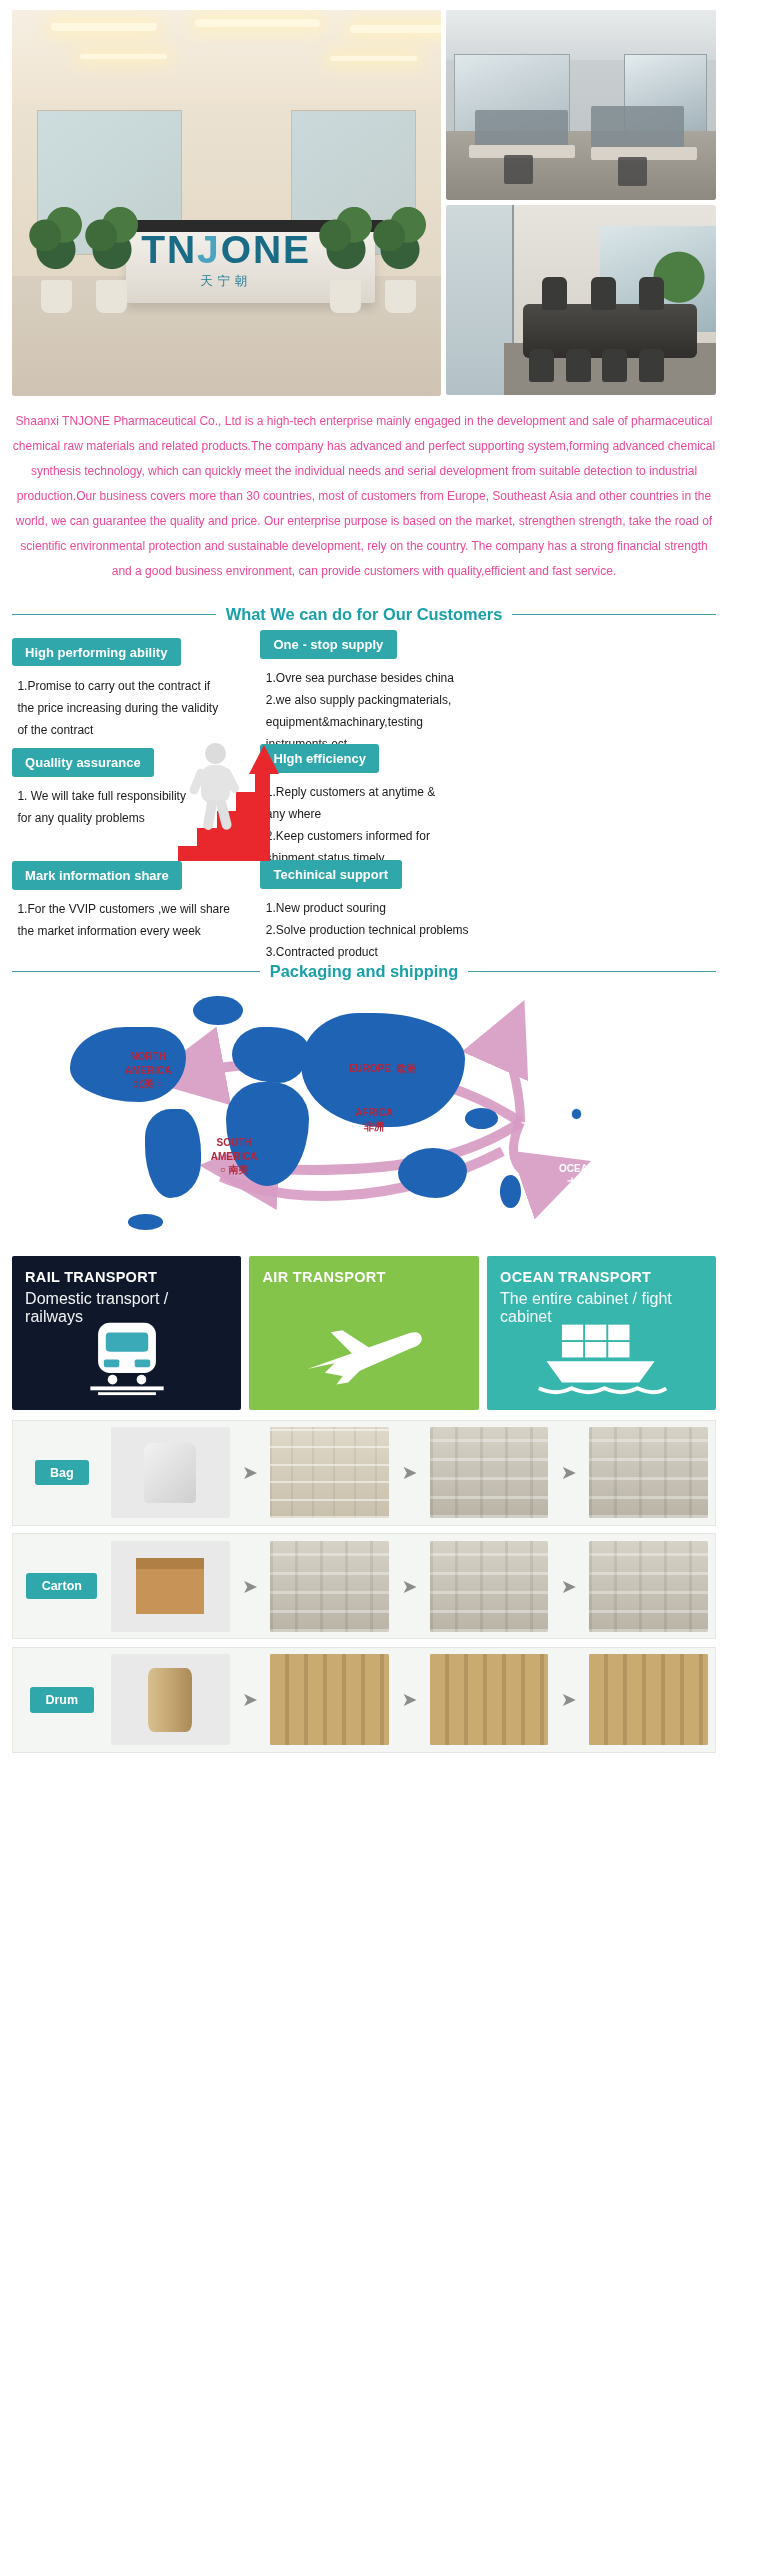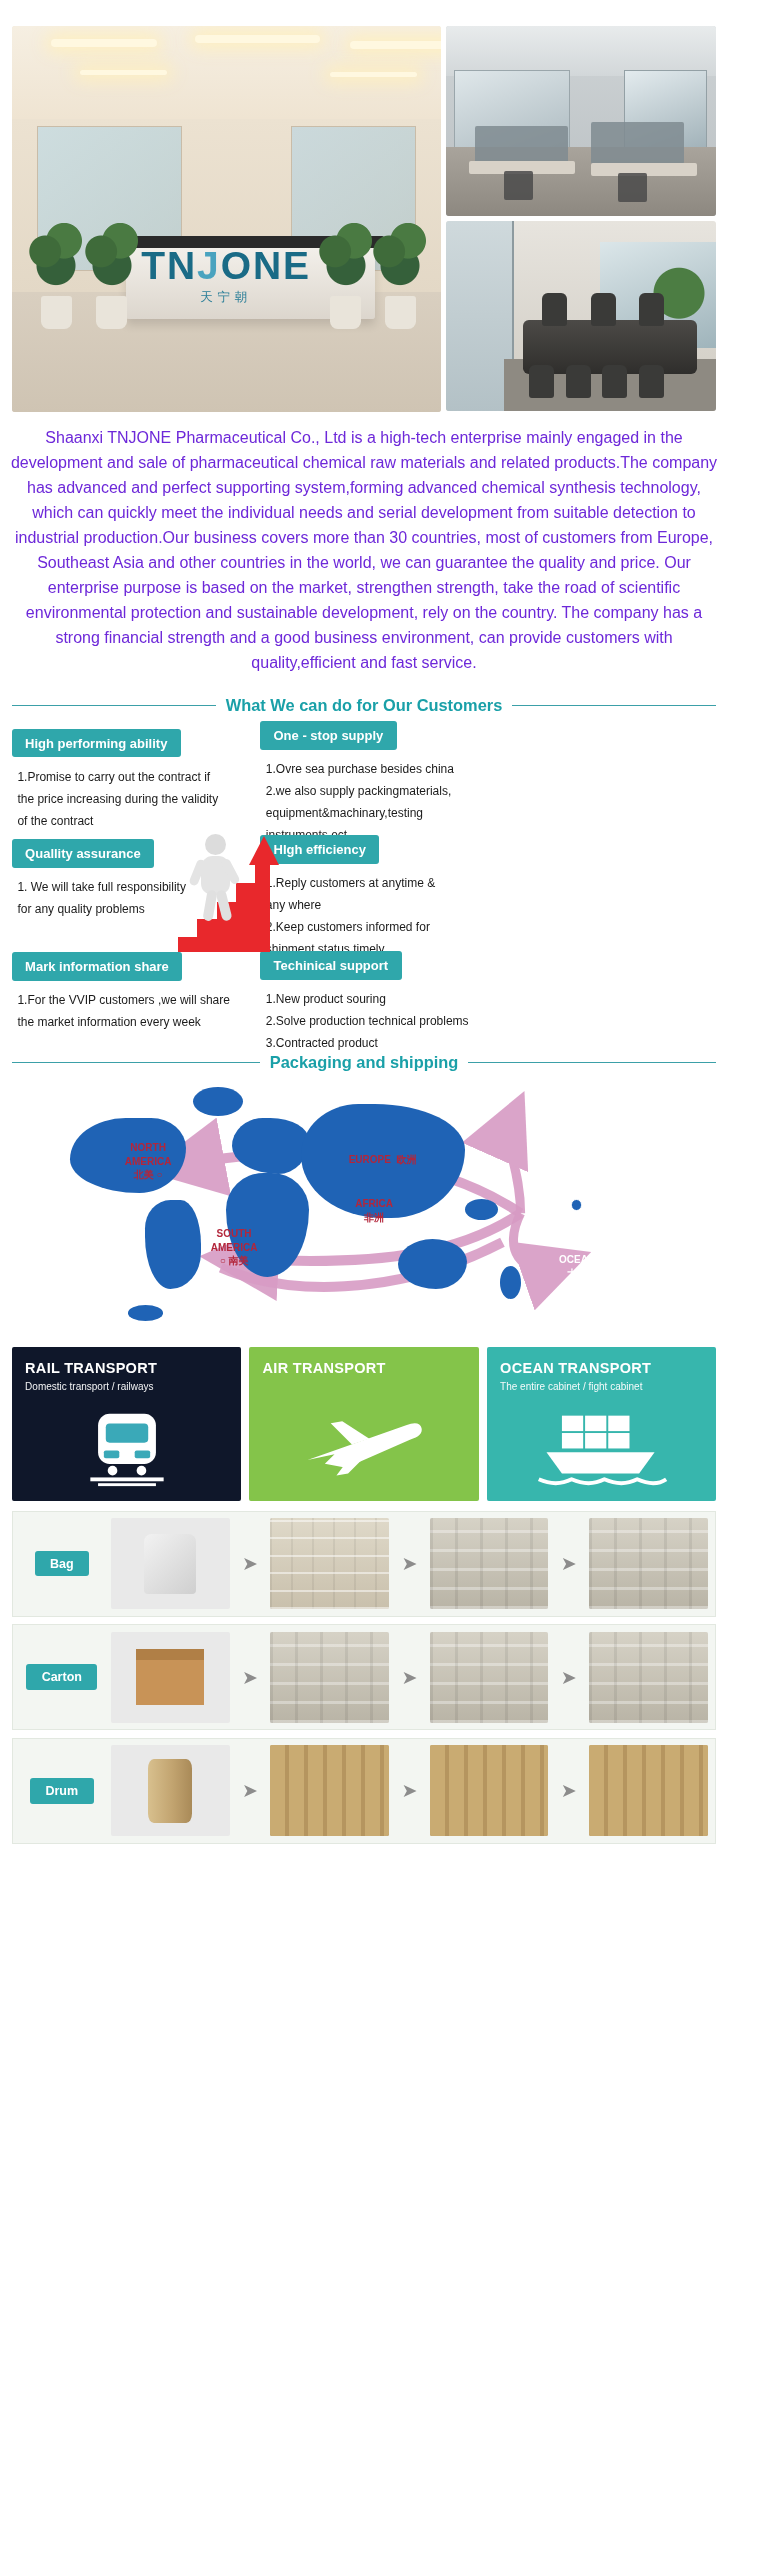--- a/index.html
+++ b/index.html
@@ -3,21 +3,21 @@
 <meta charset="utf-8">
 <style>
   * { box-sizing: border-box; }
   html, body { margin: 0; padding: 0; }
   body {
     width: 772px;
     background: #ffffff;
     font-family: "Liberation Sans", sans-serif;
     color: #333;
   }
-  .page { width: 728px; position: relative; margin-top: 16px; }
+  .page { width: 728px; position: relative; }
 
   
   .photo-band {
     display: flex;
     gap: 5.8px;
     padding: 9.6px 11.6px 0 11.6px;
   }
   .photo-main {
     width: 473px; height: 386px;
     border-radius: 2.9px;
@@ -107,24 +107,24 @@
   .ph3-glasswall { position:absolute; top:0; left:0; width:68px; bottom:0; background: linear-gradient(#cfd9dc,#b3c1c6); border-right:2.9px solid #8d9a9f;}
   .ph3-window { position:absolute; top:21px; right:0; width:116px; height:106px; background: linear-gradient(160deg,#dbe6e9,#9fb4bb);}
   .ph3-green { position:absolute; right:11.6px; top:39px; width:52px; height:83px; background: radial-gradient(circle at 50% 40%, #4c7d43 0 25px, transparent 26px); }
   .ph3-table { position:absolute; left:77px; bottom:37px; width:174px; height:54px; background: linear-gradient(#4c4a47,#2f2e2c); border-radius:5.8px; }
   .ph3-chair { position:absolute; width:25px; height:33px; background:#3a3a38; border-radius:5.8px 5.8px 2.9px 2.9px;}
   .ph3-carpet { position:absolute; left:58px; bottom:0; right:0; height:52px; background:#8e8a82;}
 
   
   .intro {
     padding: 13.5px 9.6px 7.7px 9.6px;
-    font-size: 16px;
+    font-size: 12px;
     line-height: 25px;
     text-align: center;
-    color: #6d28d9;
+    color: #ec4899;
   }
 
   
   .sec-title {
     display: flex; align-items: center; justify-content: center;
     gap: 9.6px; margin: 13.5px 0 5.8px 0; padding: 0 11.6px;
   }
   .sec-title .line { flex: 1; height: 1px; background: #3ba0a8; }
   .sec-title h2 {
     margin: 0; font-size: 16.4px; color: #1aa0a8; font-weight: bold;
@@ -186,21 +186,21 @@
 
   
   .transport {
     display: flex; gap: 7.7px; padding: 9.6px 11.6px 0 11.6px;
   }
   .tcard {
     flex: 1; height: 154px; border-radius: 1.9px; color: #fff;
     padding: 13.5px 13.5px 0 13.5px; position: relative; overflow: hidden;
   }
   .tcard h3 { margin: 0; font-size: 14.5px; font-weight: bold; letter-spacing: 0.3px; }
-  .tcard p { margin: 4.8px 0 0 0; font-size: 10px; opacity: .95; }
+  .tcard p { margin: 4.8px 0 0 0; font-size: 16px; opacity: .95; }
   .t-rail { background: #0f172a; }
   .t-ocean { background: #37b6ad; }
   .t-air { background: #84c44a; }
   .ticon { position: absolute; bottom: 7.7px; left: 0; right: 0; text-align: center; }
 
   
   .pack { padding: 9.6px 11.6px 15.4px 11.6px; }
   .prow {
     display: flex; align-items: center; gap: 7.7px;
     background: #f3f6f2; border: 1px solid #e2e8e0;

